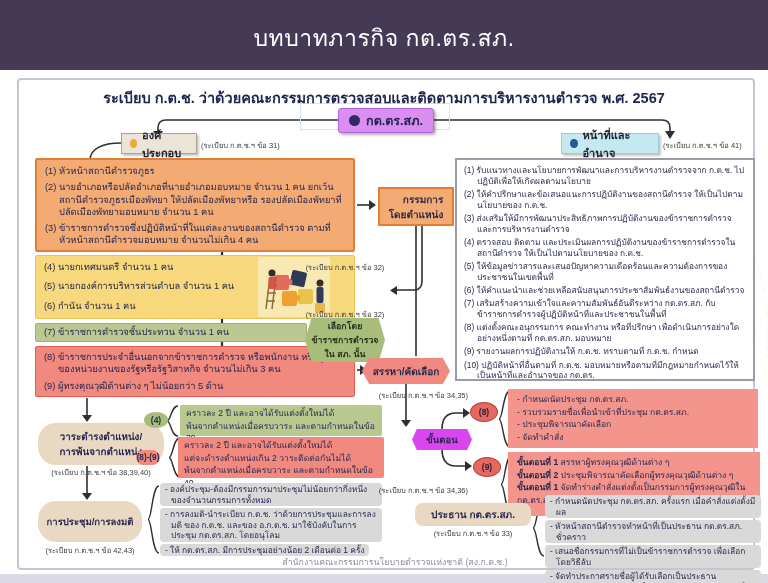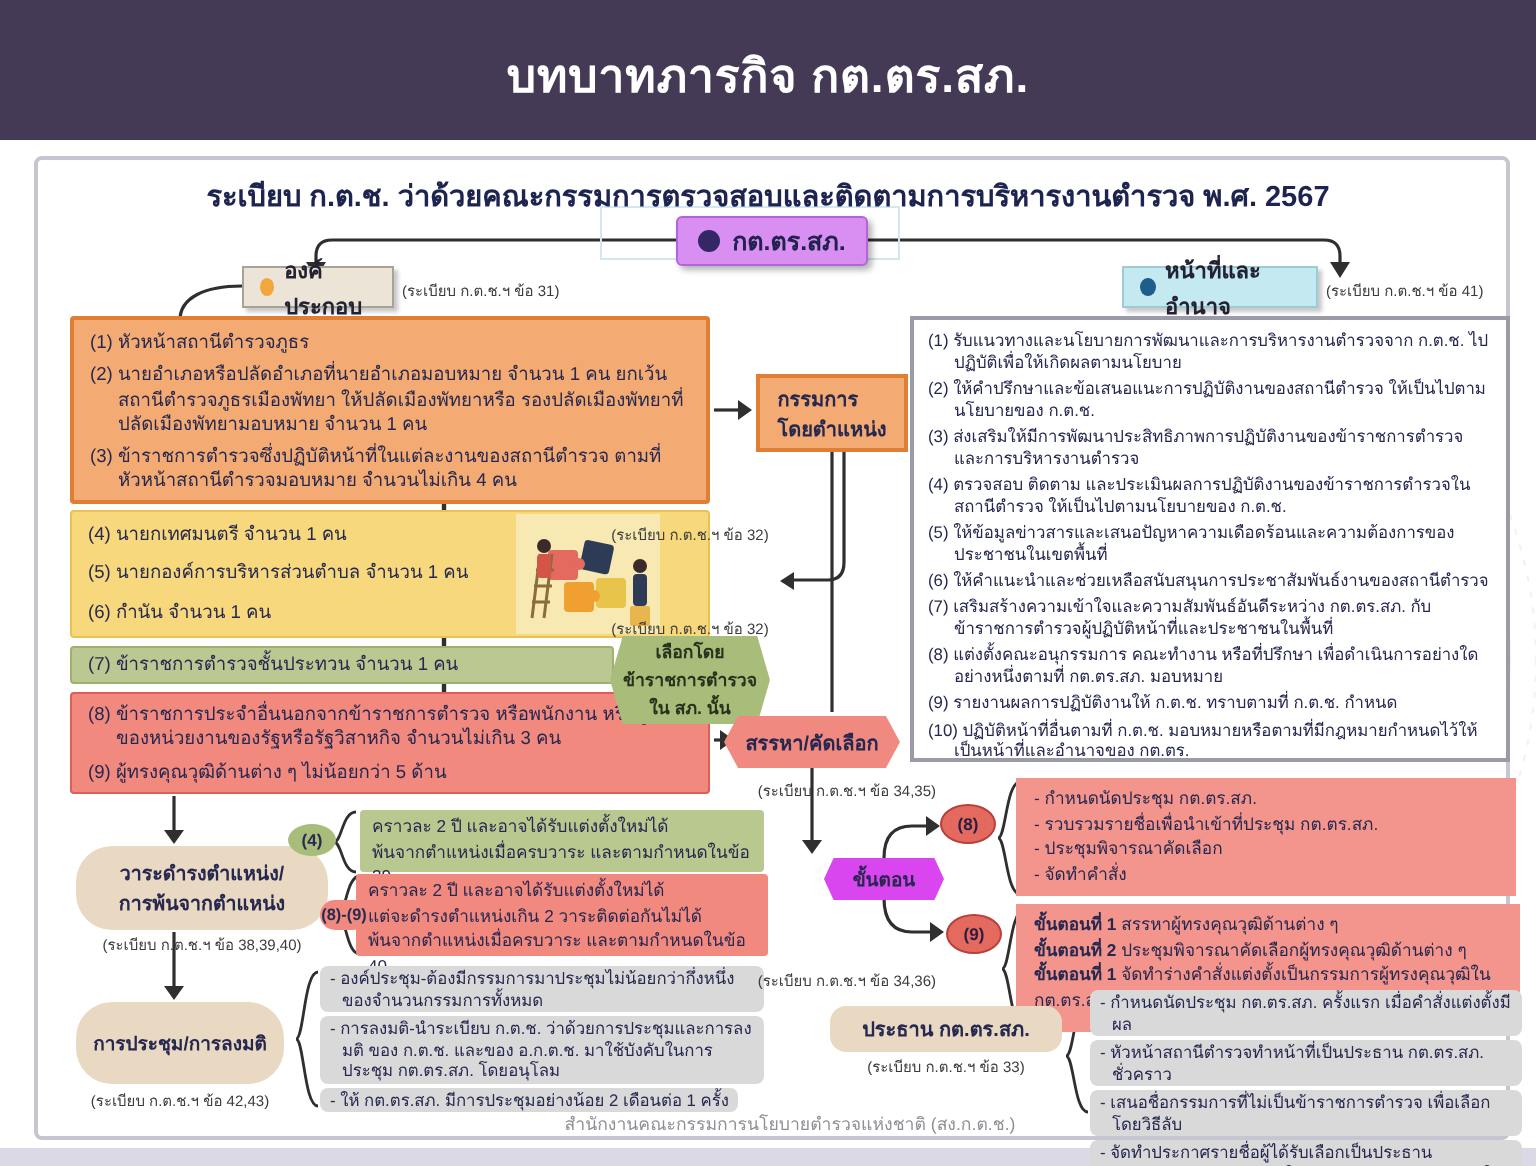--- a/index.html
+++ b/index.html
@@ -4,21 +4,21 @@
 <style>
   html,body{margin:0;padding:0;background:#ffffff;}
   .stage{position:relative;width:768px;height:583px;background:#ffffff;overflow:hidden;
          font-family:"Liberation Sans","DejaVu Sans",sans-serif;color:#272b4f;}
   .abs{position:absolute;box-sizing:border-box;}
   .pre{white-space:pre-line;}
   .b{font-weight:bold;}
   
   .topbar{left:0;top:0;width:768px;height:70px;background:#443a56;z-index:3;}
   .topbar .t{position:absolute;left:0;top:20px;width:100%;text-align:center;
-             color:#ffffff;font-size:23px;font-weight:bold;letter-spacing:.5px;}
+             color:#ffffff;font-size:23px;font-weight:normal;letter-spacing:.5px;}
   .bottomstrip{left:0;top:574px;width:768px;height:9px;background:#dcd9e6;z-index:3;}
   
   .card{left:17px;top:78px;width:738px;height:492px;background:#ffffff;
         border:2px solid #c6c6d2;border-radius:4px;z-index:1;}
   .subtitle{left:30px;top:86px;width:708px;text-align:center;font-size:14.5px;
             font-weight:bold;color:#1e2450;z-index:4;}
   
   .wires{left:0;top:0;width:768px;height:583px;z-index:2;pointer-events:none;}
   .wm{left:0;top:0;width:768px;height:583px;z-index:1;pointer-events:none;}
   
@@ -43,21 +43,21 @@
   .lbox .it{padding-left:14px;text-indent:-14px;margin-bottom:4px;}
   .box-official{top:158px;height:94px;background:#f4ab73;border:2px solid #e07f34;}
   .box-local{top:255px;height:64px;background:#f7d87d;border:1.5px solid #e9c253;}
   .box-local .it{margin-bottom:7px;}
   .box-nco{top:323px;height:19px;width:272px;background:#bcc892;border:1.5px solid #9db06c;
            padding:2px 8px;font-size:9.3px;}
   .box-other{top:346px;height:51px;background:#f1897f;border:1.5px solid #dd5f55;padding:4px 8px;}
   .illu{left:258px;top:257px;width:72px;height:60px;z-index:4;}
   
   .exofficio{left:378px;top:187px;width:76px;height:39px;background:#f4ab73;border:2px solid #e07f34;
-             display:flex;align-items:center;justify-content:center;text-align:left;
+             display:flex;align-items:center;justify-content:center;text-align:right;
              font-size:10px;font-weight:bold;color:#26284f;z-index:4;}
   .hex{display:flex;align-items:center;justify-content:center;text-align:center;
        font-weight:bold;color:#33331f;z-index:4;
        clip-path:polygon(8% 0,92% 0,100% 50%,92% 100%,8% 100%,0 50%);}
   .hex-more{left:303px;top:272px;width:84px;height:36px;background:#f5da85;font-size:8.8px;}
   .hex-elect{left:305px;top:318px;width:80px;height:44px;background:#a9bd7b;font-size:8.8px;color:#26331c;}
   .hex-recruit{left:362px;top:358px;width:88px;height:26px;background:#f0897f;
                font-size:10px;color:#26284f;}
   .hex-steps{left:412px;top:429px;width:60px;height:21px;background:#d946ef;
              font-size:9.5px;color:#26284f;}
@@ -71,21 +71,21 @@
   
   .pill{background:#e9d9c3;border-radius:18px;display:flex;align-items:center;justify-content:center;
         text-align:center;font-weight:bold;color:#26284f;z-index:4;}
   .term-pill{left:38px;top:423px;width:126px;height:42px;font-size:9.8px;}
   .meet-pill{left:38px;top:501px;width:104px;height:41px;font-size:9.5px;}
   .ref-term{left:36px;top:466px;width:130px;text-align:center;}
   .ref-meet{left:36px;top:544px;width:108px;text-align:center;}
   .badge4{left:144px;top:412px;width:24px;height:16px;background:#a9bd7b;border-radius:50%;
           display:flex;align-items:center;justify-content:center;font-size:8.5px;font-weight:bold;z-index:4;}
   .badge89{left:136px;top:450px;width:24px;height:15px;background:#f1897f;border-radius:8px;
-           display:flex;align-items:center;justify-content:center;font-size:8.2px;font-weight:bold;z-index:4;margin-left:24px;}
+           display:flex;align-items:center;justify-content:center;font-size:8.2px;font-weight:bold;z-index:4;}
   .mini{z-index:3;font-size:8.6px;color:#26284f;padding:2px 6px;border-radius:2px;line-height:12.6px;}
   .mini4{left:180px;top:405px;width:202px;height:31px;background:#b9c88f;}
   .mini89{left:178px;top:437px;width:206px;height:41px;background:#f1897f;}
   .graylist{z-index:3;font-size:8.4px;line-height:1.25;color:#26284f;}
   .graylist .it{background:#d9d9d9;border-radius:4px;padding:1px 5px;margin-bottom:2px;
                 width:fit-content;max-width:100%;padding-left:11px;text-indent:-6px;box-sizing:border-box;}
   .meet-list{left:160px;top:483px;width:222px;}
   
   .circle{width:28px;height:20px;background:#e4695f;border:1px solid #b84038;border-radius:50%;
           display:flex;align-items:center;justify-content:center;font-size:8.5px;font-weight:bold;

